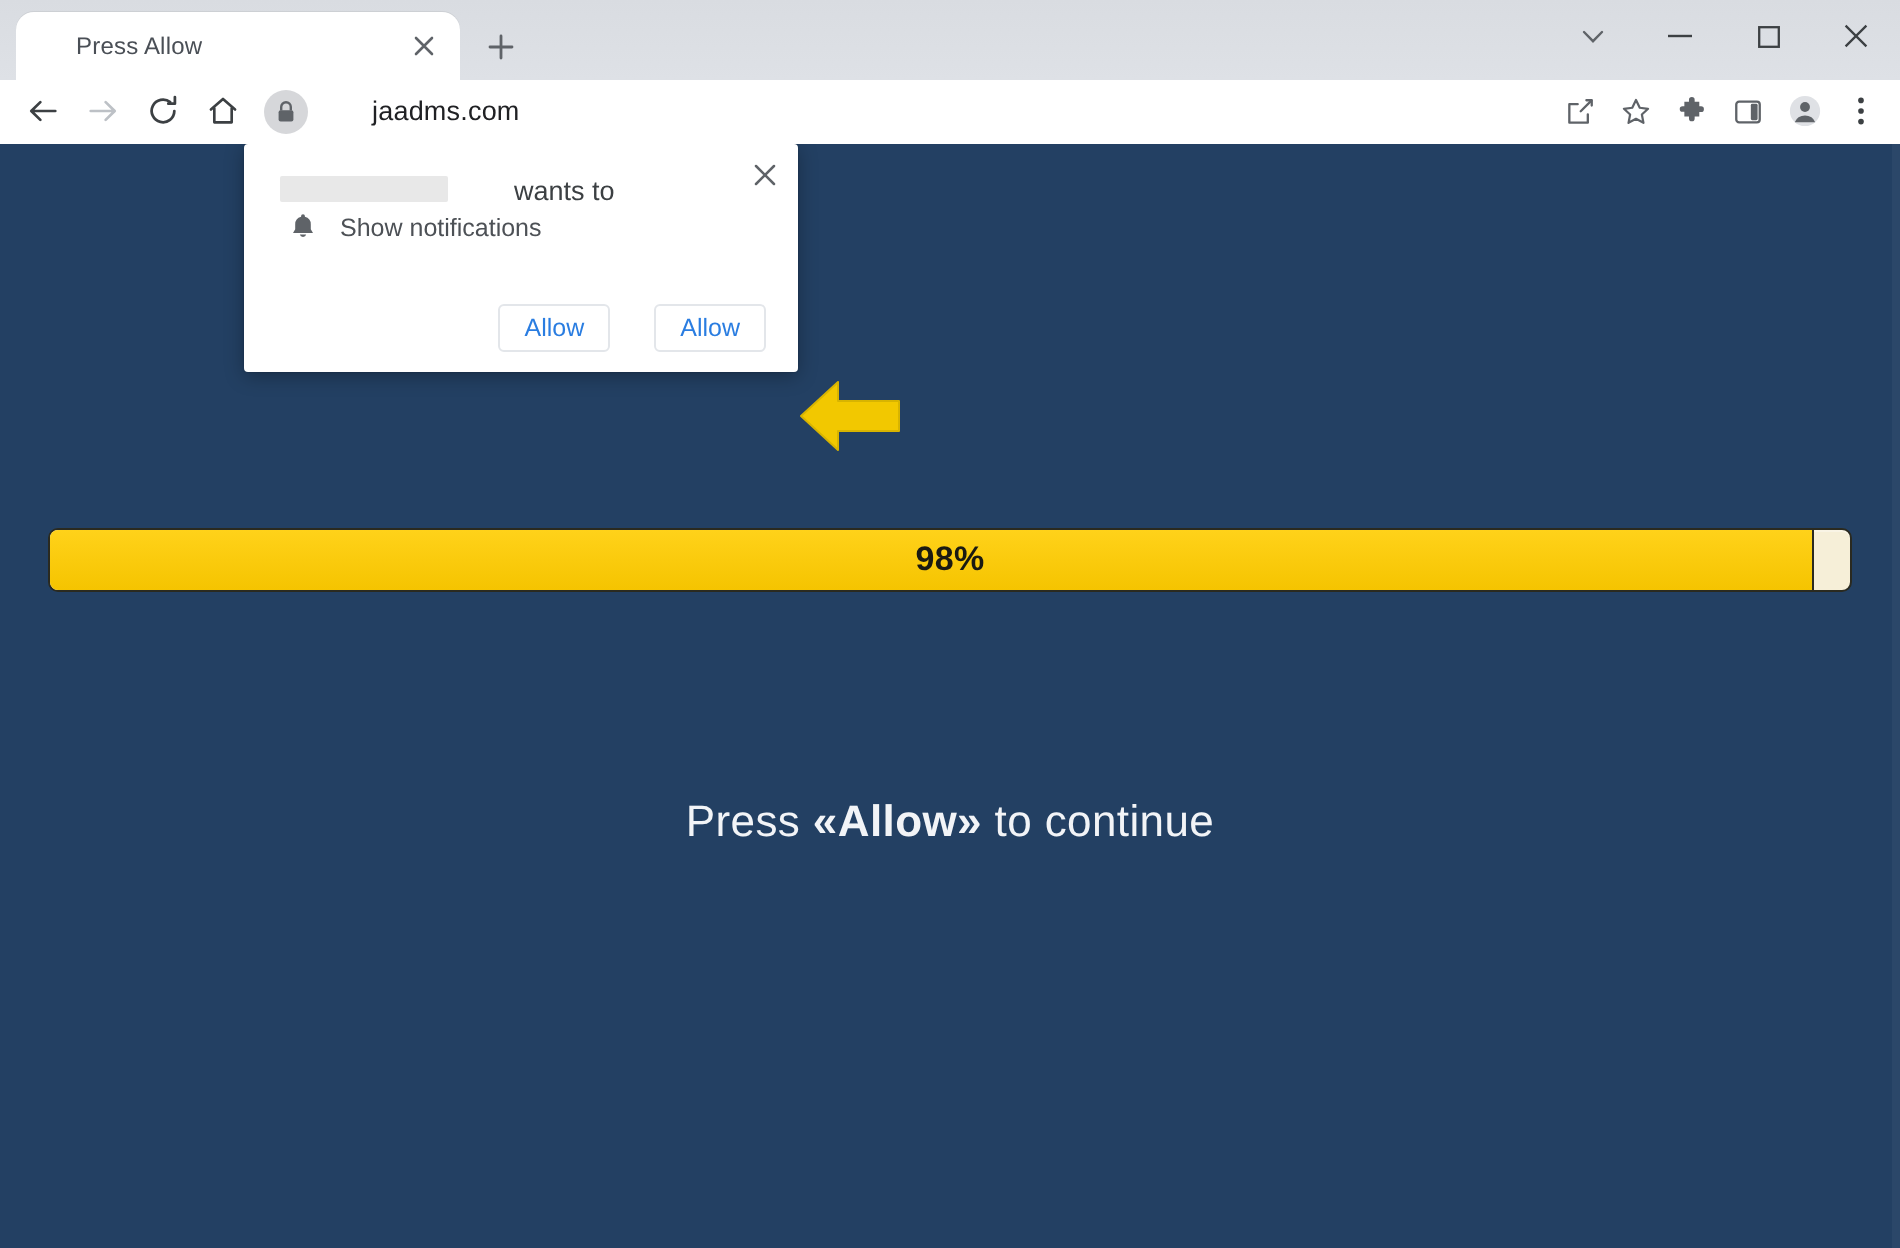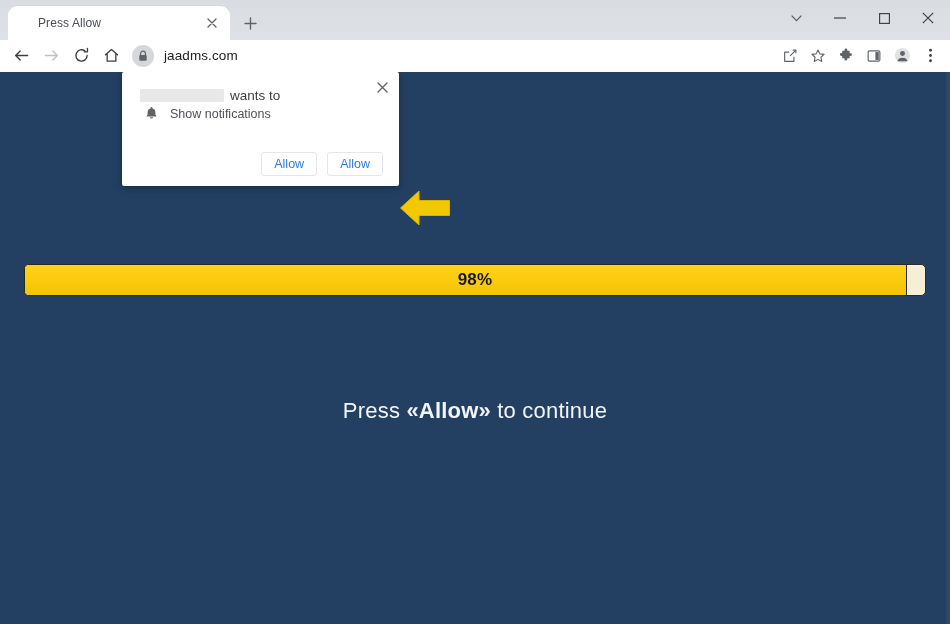--- a/index.html
+++ b/index.html
@@ -108,20 +108,21 @@
     flex: 0 0 auto;
   }
 
   #omnibox {
     flex: 1;
     height: 26px;
     display: flex;
     align-items: center;
     margin: 0 6px 0 4px;
     padding-left: 2px;
+    gap: 22px;
   }
 
   #site-lock-chip {
     width: 22px;
     height: 22px;
     border-radius: 50%;
     background: #d6d7da;
     display: flex;
     align-items: center;
     justify-content: center;
@@ -251,25 +252,25 @@
     right: 6px;
     width: 22px;
     height: 22px;
     display: flex;
     align-items: center;
     justify-content: center;
   }
 
   #bubble-headline {
     display: flex;
-    align-items: center;
     font-size: 13.5px;
     color: #3c4043;
     margin-top: 2px;
     white-space: nowrap;
+    gap: 27px;
   }
 
   #redacted-origin {
     display: inline-block;
     width: 84px;
     height: 13px;
     background: #e8e8e8;
     border-radius: 1px;
     margin-right: 6px;
     flex: 0 0 auto;
@@ -293,21 +294,21 @@
 
   #permission-label {
     font-size: 12.5px;
     color: #4d5156;
   }
 
   #bubble-actions {
     margin-top: auto;
     display: flex;
     justify-content: flex-end;
-    gap: 10px;
+    gap: 22px;
   }
 
   .bubble-btn {
     min-width: 54px;
     height: 24px;
     padding: 0 12px;
     font-size: 12.5px;
     color: #2a7de1;
     background: #ffffff;
     border: 1px solid #e3e6ea;

